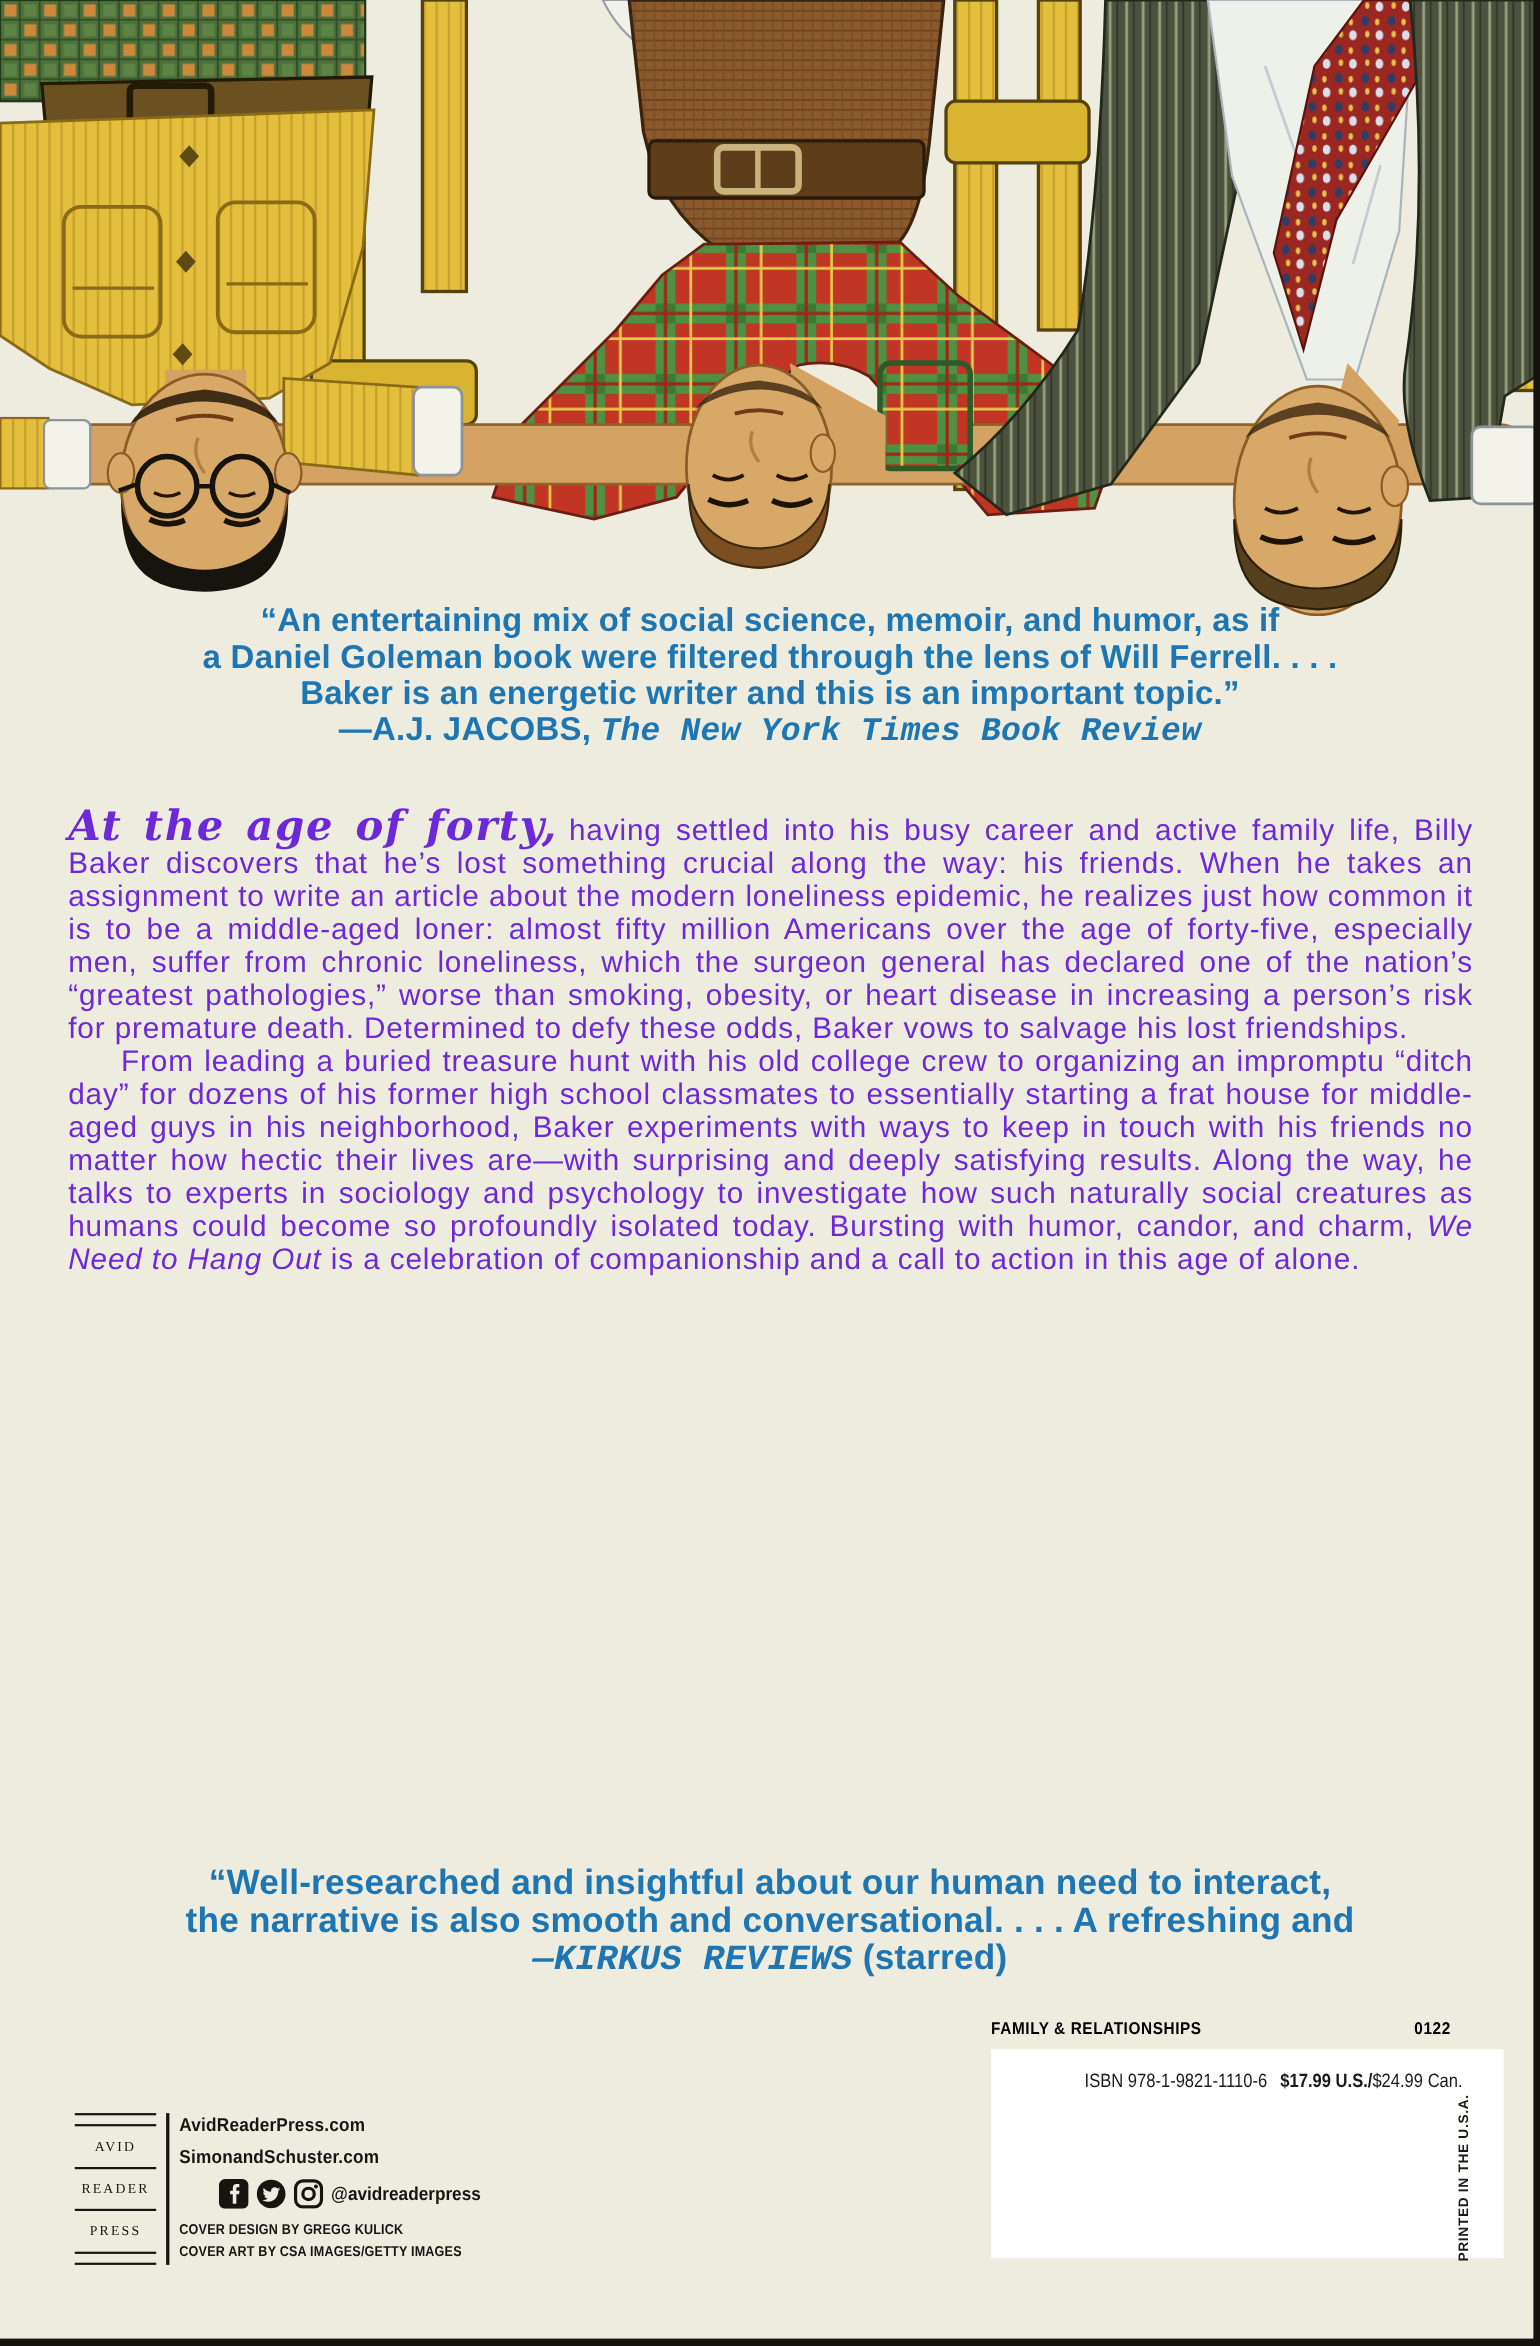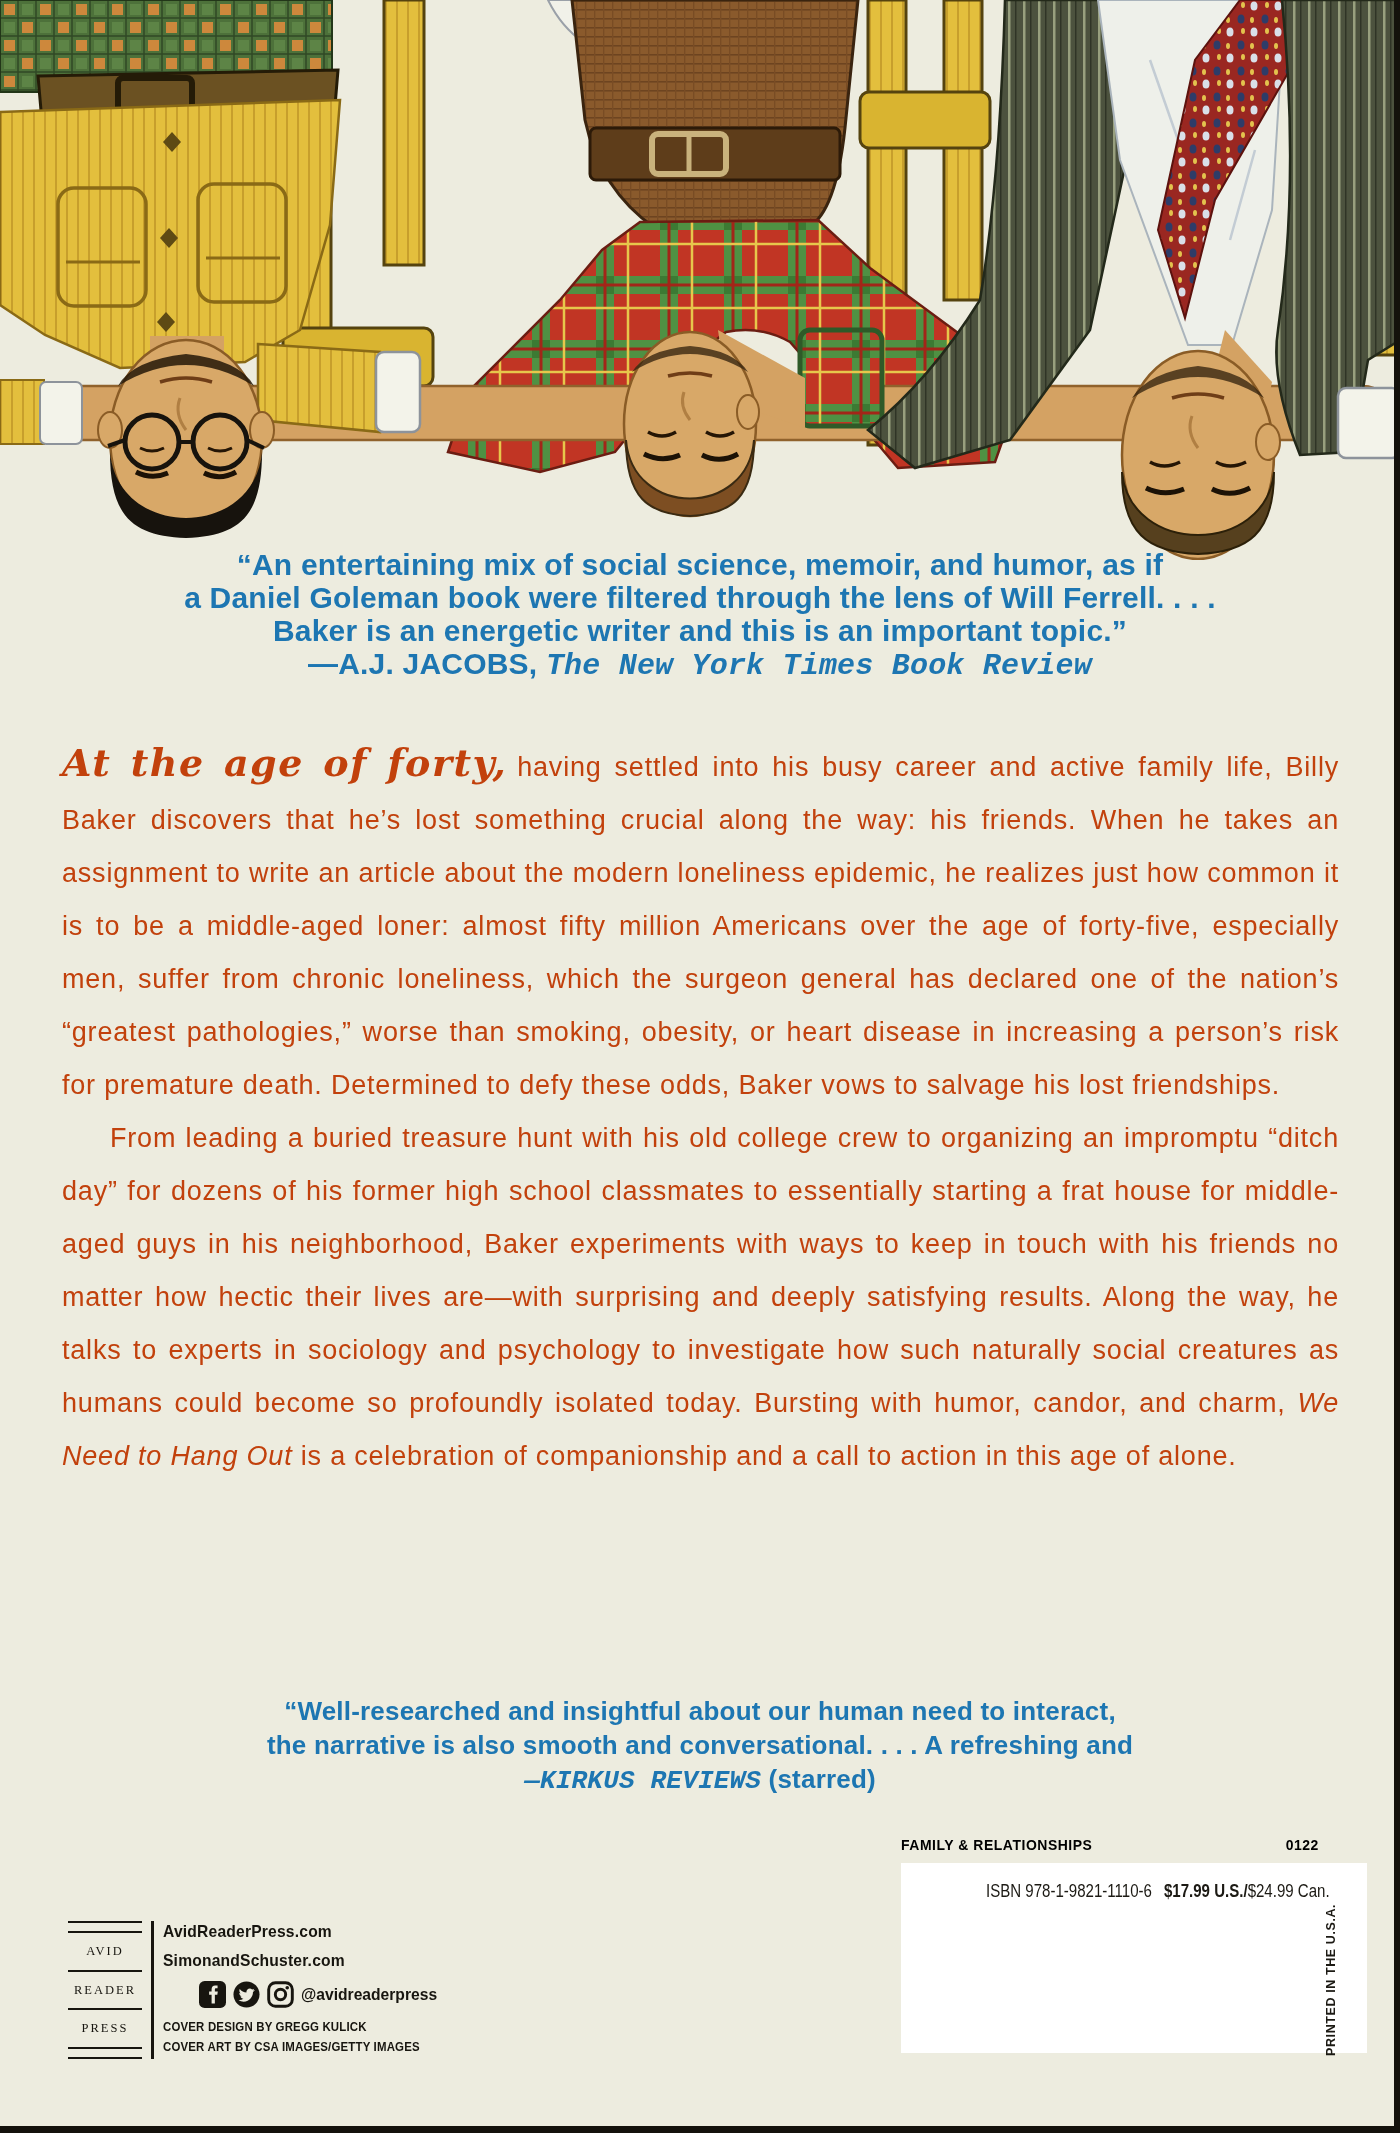--- a/index.html
+++ b/index.html
@@ -15,28 +15,28 @@
   .illustration{position:absolute; top:0; left:0; width:1400px; height:560px;}
 
   .quote-top{
     position:absolute; top:548px; left:70px; width:1260px;
     text-align:center; color:#1d76b2; font-weight:bold;
     font-size:30px; line-height:33px; letter-spacing:.2px;
   }
   .quote-bottom{
     position:absolute; top:1694px; left:100px; width:1200px;
     text-align:center; color:#1d76b2; font-weight:bold;
-    font-size:26px; line-height:34px; letter-spacing:.2px;
+    font-size:32px; line-height:34px; letter-spacing:.2px;
   }
   .attr-italic{font-style:italic;font-family:Liberation Mono, monospace;}
 
   .body-copy{
     position:absolute; top:736px; left:62px; width:1277px;
-    font-size:27px; line-height:53px; letter-spacing:.8px;
-    text-align:justify; color:#c2410c;
+    font-size:27px; line-height:30px; letter-spacing:.8px;
+    text-align:justify; color:#6d28d9;
   }
   .body-copy p{margin:0;}
   .body-copy p.indent{text-indent:48px;}
   .opener{
     font-family:"DejaVu Serif", serif; font-style:italic; font-weight:bold;
     font-size:38px; letter-spacing:1.5px; padding-right:10px;
   }
   .book-title{font-style:italic;}
 
   .category-row{

